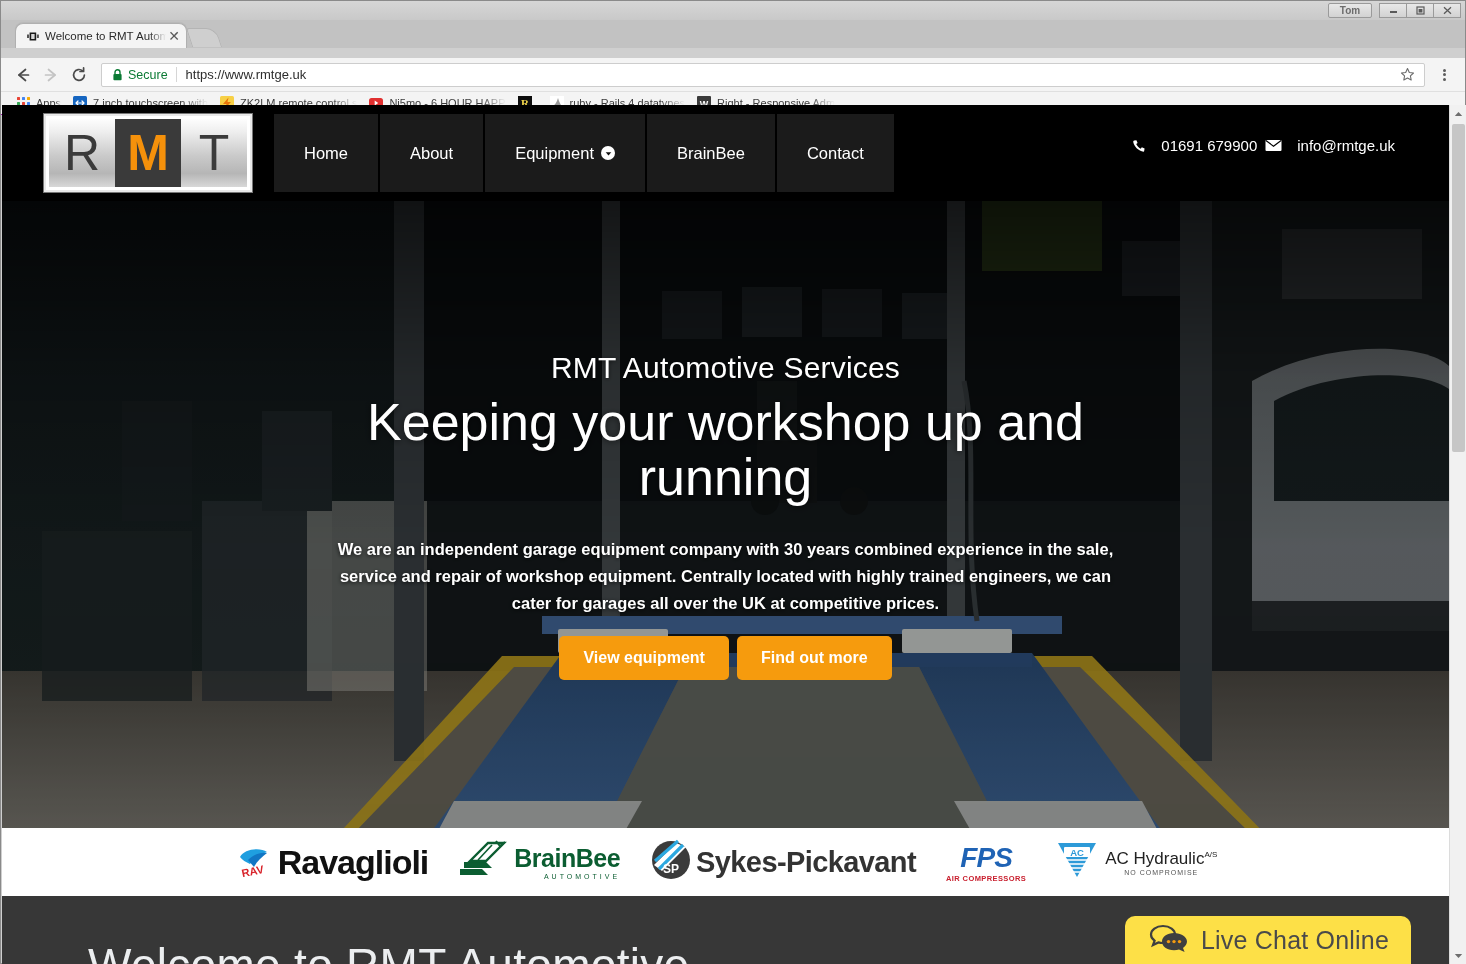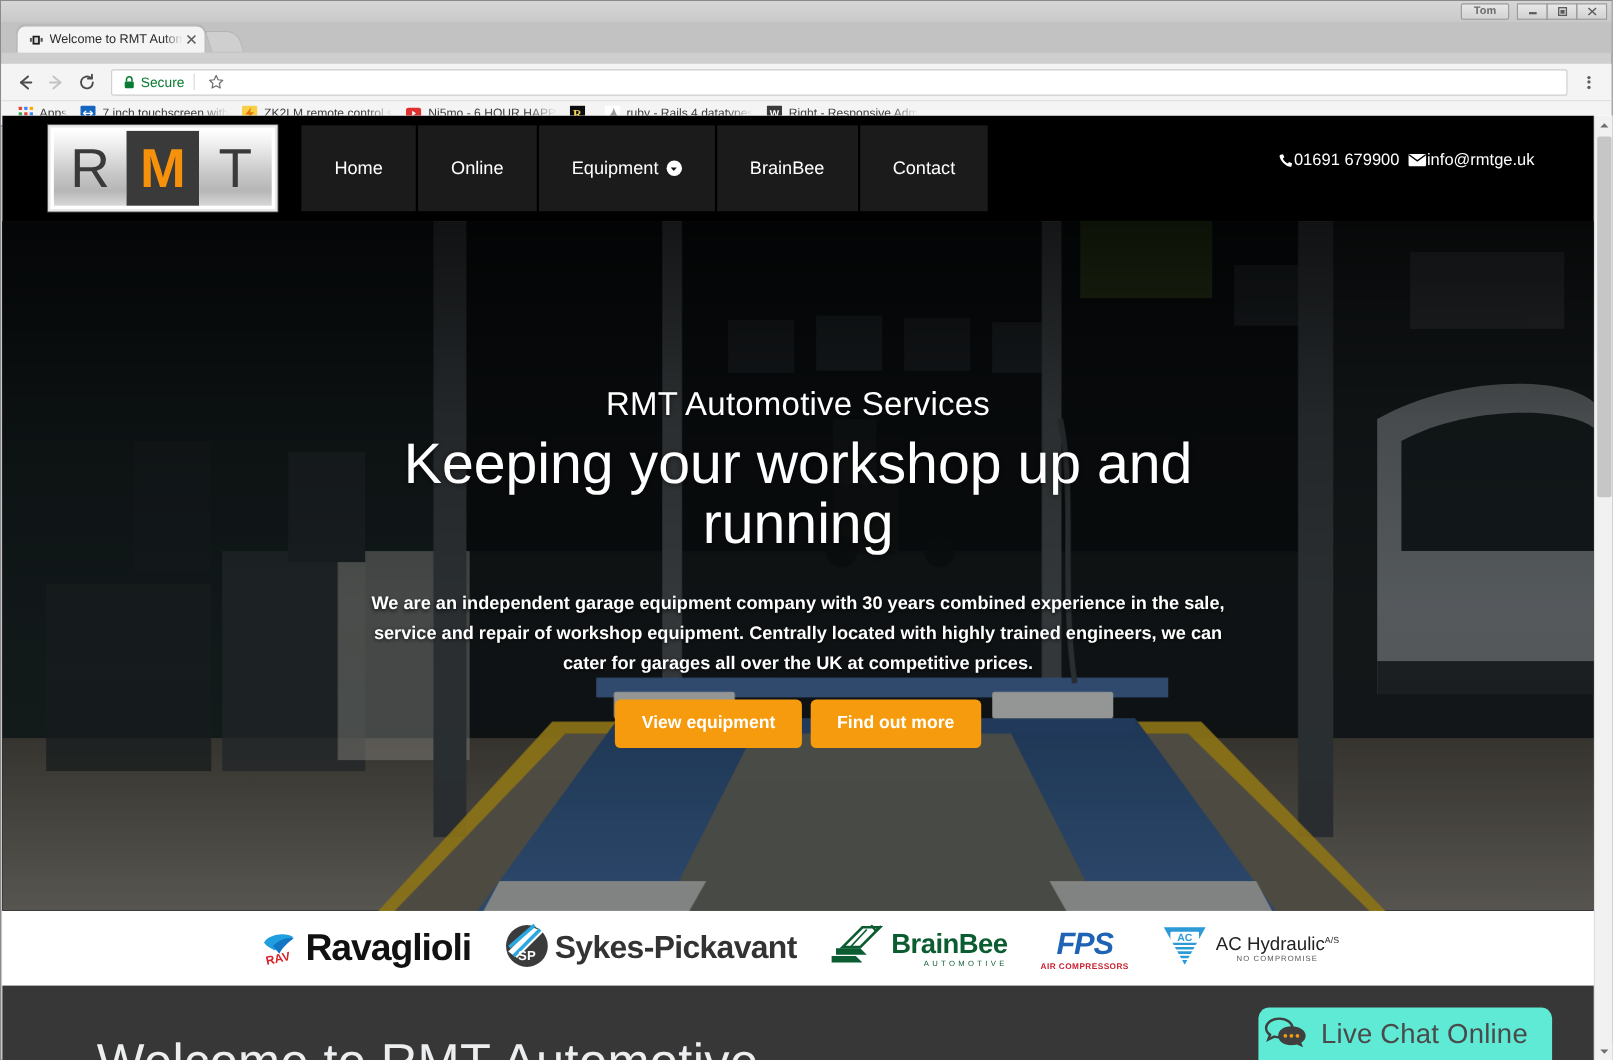--- a/index.html
+++ b/index.html
@@ -207,21 +207,21 @@
   .caret-circle {
     display:inline-flex; align-items:center; justify-content:center;
     width: 14px; height: 14px; border-radius: 50%;
     background: #fff; margin-left: 7px;
   }
   .header-contact {
     position: absolute; right: 54px; top: 32px;
     color: #fff; font-size: 15px;
     display: flex; align-items: center; gap: 8px;
   }
-  .header-contact .hc-item { display: flex; align-items: center; gap: 0; justify-content: center; }
+  .header-contact .hc-item { display: flex; align-items: center; gap: 15px; justify-content: center; }
   .header-contact svg { display:block; }
 
   
   .hero {
     height: 627px;
     position: relative;
     overflow: hidden;
     background: #16181a;
   }
   .hero-bg { position:absolute; inset:0; }
@@ -291,25 +291,25 @@
   }
   .welcome h1 {
     font-size: 46px; font-weight: 300; color: #eceef0;
     letter-spacing: .3px;
   }
 
   
   .livechat {
     position: absolute;
     right: 55px; bottom: 0;
-    background: #5eead4;
+    background: #fde047;
     border-radius: 10px 10px 0 0;
     height: 48px;
     display: flex; align-items: center;
-    padding: 0 22px 0 5px;
+    padding: 0 22px 0 24px;
     gap: 12px;
   }
   .livechat-label { font-size: 25px; color: #4a4a4a; letter-spacing: .2px; }
 
   
   .pscroll {
     position: absolute; right: 0; top: 0;
     width: 17px; height: 859px;
     background: #f1f1f1;
     border-left: 1px solid #dcdcdc;
@@ -389,20 +389,21 @@
 
     <div class="omnibox">
       <span class="lock-ico">
         <svg width="11" height="13" viewBox="0 0 11 13">
           <path d="M3 6 V4.2 A2.5 2.5 0 0 1 8 4.2 V6" stroke="#0b7a34" stroke-width="1.4" fill="none"></path>
           <rect x="1.4" y="6" width="8.2" height="6.2" rx="1" fill="#0b7a34"></rect>
         </svg>
       </span>
       <span class="secure-label">Secure</span>
       <span class="omni-div"></span>
+      <span class="omni-url" title="Search Google or type a URL">https://www.rmtge.uk</span>
       <span class="star-btn">
         <svg width="15" height="15" viewBox="0 0 15 15">
             <path d="M7.5 1.6 L9.3 5.5 L13.5 6 L10.4 8.9 L11.2 13 L7.5 11 L3.8 13 L4.6 8.9 L1.5 6 L5.7 5.5 Z" fill="none" stroke="#6b6b6b" stroke-width="1.1" stroke-linejoin="round"></path>
           </svg>
       </span>
     </div>
 
     <div class="menu-btn">
       <div>
         <div class="menu-dot"></div>
@@ -500,21 +501,21 @@
           <div class="logo-cell silver">R</div>
           <div class="logo-cell dark">M</div>
           <div class="logo-cell silver">T</div>
         </div>
 
         <nav class="nav">
           <div class="nav-item">
             <span>Home</span>
           </div>
           <div class="nav-item">
-            <span>Online</span>
+            <span>About</span>
           </div>
           <div class="nav-item">
             <span>Equipment</span>
             <span class="caret-circle">
               <svg width="9" height="9" viewBox="0 0 9 9">
                   <path d="M4.5 6.4 L1.7 3.2 H7.3 Z" fill="#111"></path>
                 </svg>
             </span>
           </div>
           <div class="nav-item">
@@ -644,45 +645,45 @@
               <path d="M6 17 C10 9 26 7 33 12 C26 14 20 18 16 24 C12 22 8 20 6 17 Z" fill="#1f9fe0"></path>
               <path d="M14 20 C20 14 27 12 33 13 C28 17 23 21 20 27 Z" fill="#1176c4"></path>
               <text x="19" y="35" text-anchor="middle" font-family="Liberation Sans, sans-serif" font-size="11" font-weight="bold" fill="#d8232a" transform="rotate(-12 19 33)">RAV</text>
             </svg>
           </span>
           <span class="rav-word">Ravaglioli</span>
         </div>
 
         <div class="brand">
           <span style="margin-right:4px;">
-            <svg width="42" height="42" viewBox="0 0 42 42">
-              <circle cx="21" cy="21" r="19" fill="#3b3b3b"></circle>
-              <path d="M4 26 L26 4 L36 8 L12 32 Z" fill="#fff"></path>
-              <path d="M9 30 L33 6" stroke="#2ba8e0" stroke-width="3.2"></path>
-              <path d="M5 22 L28 2" stroke="#2ba8e0" stroke-width="3.2"></path>
-              <text x="21" y="34" text-anchor="middle" font-family="Liberation Sans, sans-serif" font-size="12" font-weight="bold" fill="#fff">SP</text>
-            </svg>
-          </span>
-          <span class="sp-word">Sykes-Pickavant</span>
-        </div>
-
-        <div class="brand">
-          <span style="margin-right:4px;">
             <svg width="52" height="42" viewBox="0 0 52 42">
               <path d="M2 36 H30 L24 30 H2 Z" fill="#0b5d31"></path>
               <path d="M6 29 H34 L28 23 H6 Z" fill="#0b5d31"></path>
               <path d="M12 22 L30 4 L46 4 L28 22 Z" fill="none" stroke="#0b5d31" stroke-width="2.4"></path>
               <path d="M20 21 L34 6" stroke="#0b5d31" stroke-width="1.6"></path>
               <path d="M38 2 L42 7 L47 3" stroke="#0b5d31" stroke-width="2" fill="none"></path>
             </svg>
           </span>
           <span style="display:flex;flex-direction:column;">
             <span class="bb-word">BrainBee</span>
             <span class="bb-sub">AUTOMOTIVE</span>
           </span>
+        </div>
+
+        <div class="brand">
+          <span style="margin-right:4px;">
+            <svg width="42" height="42" viewBox="0 0 42 42">
+              <circle cx="21" cy="21" r="19" fill="#3b3b3b"></circle>
+              <path d="M4 26 L26 4 L36 8 L12 32 Z" fill="#fff"></path>
+              <path d="M9 30 L33 6" stroke="#2ba8e0" stroke-width="3.2"></path>
+              <path d="M5 22 L28 2" stroke="#2ba8e0" stroke-width="3.2"></path>
+              <text x="21" y="34" text-anchor="middle" font-family="Liberation Sans, sans-serif" font-size="12" font-weight="bold" fill="#fff">SP</text>
+            </svg>
+          </span>
+          <span class="sp-word">Sykes-Pickavant</span>
         </div>
 
         <div class="brand" style="flex-direction:column;">
           <span class="fps-word">FPS</span>
           <span class="fps-sub">AIR COMPRESSORS</span>
         </div>
 
         <div class="brand">
           <span style="margin-right:7px;">
             <svg width="42" height="40" viewBox="0 0 42 40">

